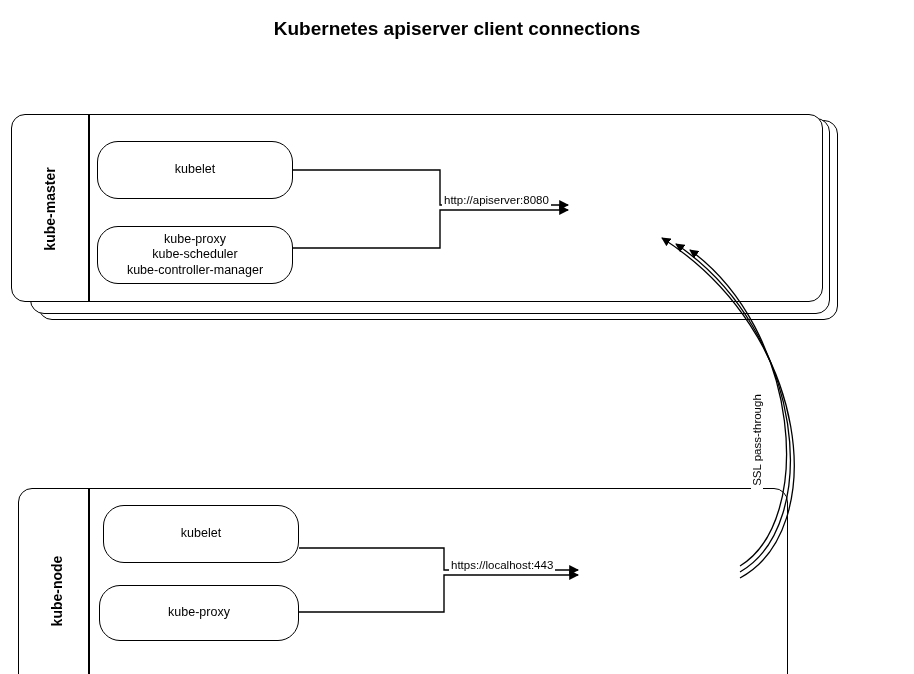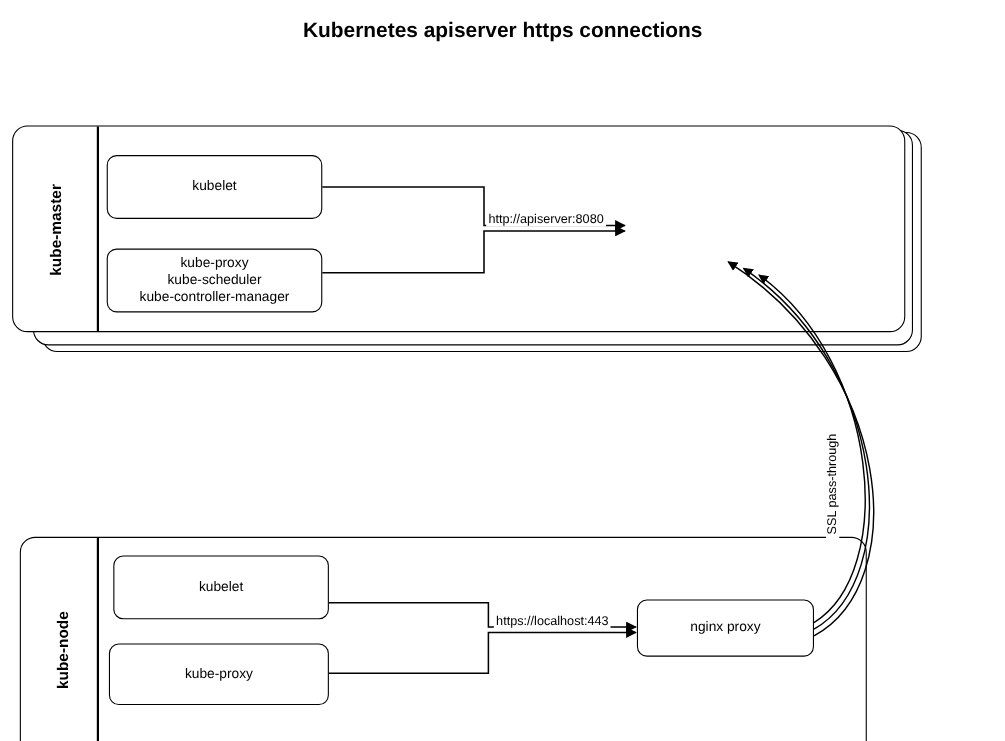--- a/index.html
+++ b/index.html
@@ -42,21 +42,21 @@
     transform-origin: center center;
   }
   .divider {
     position: absolute;
     background: #000000;
     width: 1.5px;
   }
   .node-box {
     position: absolute;
     border: 1.5px solid #000000;
-    border-radius: 9px;
+    border-radius: 21px;
     background: #ffffff;
     box-sizing: border-box;
     display: flex;
     align-items: center;
     justify-content: center;
     text-align: center;
     font-size: 12.5px;
     color: #000000;
     line-height: 1.22;
     white-space: pre-line;
@@ -79,21 +79,21 @@
     width: 914px;
     height: 674px;
     overflow: visible;
   }
 </style>
 </head>
 <body>
 
 <div id="canvas">
 
-  <div id="title">Kubernetes apiserver https connections</div>
+  <div id="title">Kubernetes apiserver client connections</div>
 
   <div class="group-shadow" style="left:38px; top:120px; width:800px; height:200px;"></div>
   <div class="group-shadow" style="left:30px; top:118px; width:800px; height:196px;"></div>
 
   <div class="group" style="left:11px; top:114px; width:812px; height:188px;">
   </div>
   <div class="divider" style="left:88px; top:115px; height:186px;"></div>
   <div class="group-label" style="left:-0px; top:201px; width:100px; text-align:center; transform:rotate(-90deg);">kube-master</div>
 
   <div class="group" style="left:18px; top:488px; width:770px; height:200px;">
@@ -125,21 +125,20 @@
 
   <div class="node-box" style="left:97px; top:226px; width:196px; height:58px;">kube-proxy
 kube-scheduler
 kube-controller-manager</div>
 
 
   <div class="node-box" style="left:103px; top:505px; width:196px; height:58px;">kubelet</div>
 
   <div class="node-box" style="left:99px; top:585px; width:200px; height:56px;">kube-proxy</div>
 
-  <div class="node-box" style="left:579px; top:545px; width:161px; height:52px;">nginx proxy</div>
 
   <div class="edge-label" style="left:442px; top:194px;">http://apiserver:8080</div>
 
   <div class="edge-label" style="left:449px; top:559px;">https://localhost:443</div>
 
   <div class="edge-label vertical" style="left:693px; top:434px; width:124px; text-align:center; transform:rotate(-90deg);">SSL pass-through</div>
 
 </div>
 
 </body></html>

